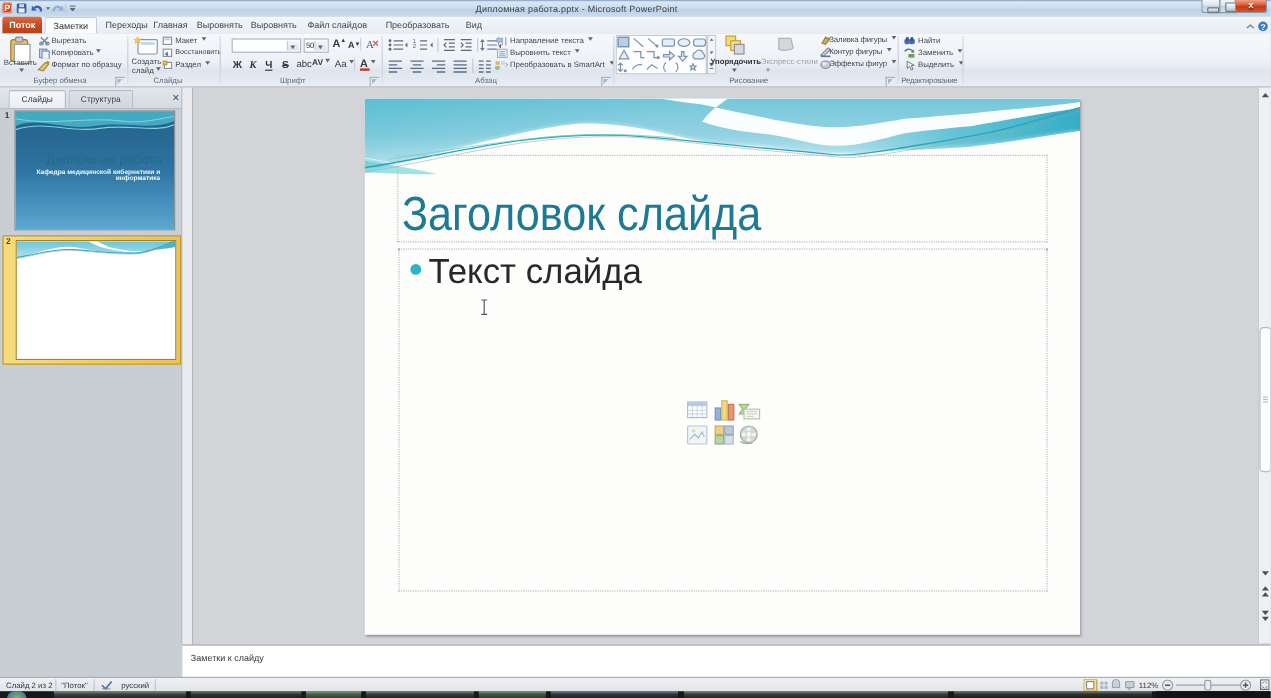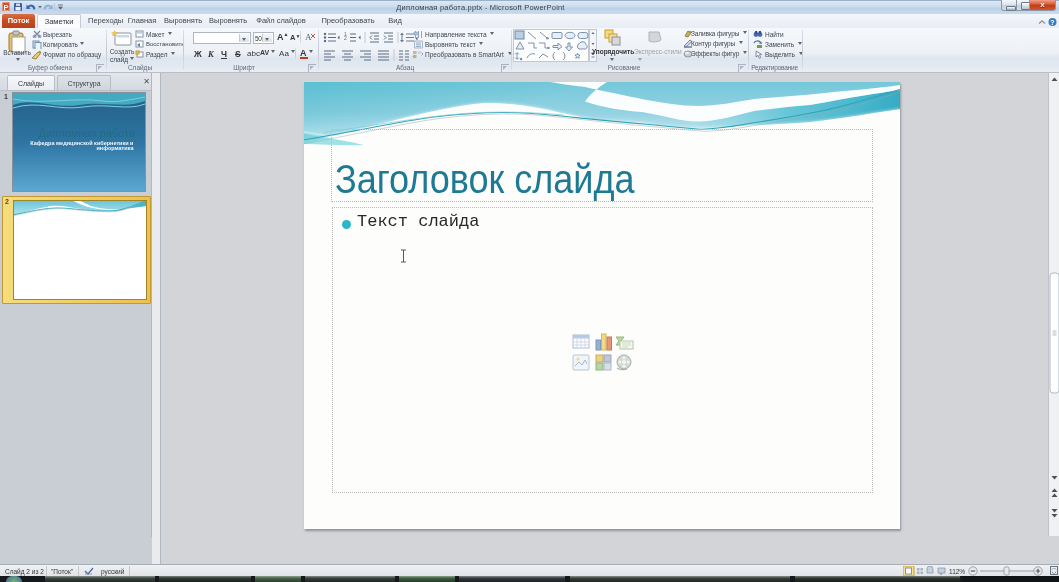--- a/index.html
+++ b/index.html
@@ -427,21 +427,21 @@
 
   <path d="M-2 58 C40 52 90 40 130 35 C165 30.8 190 29.8 215 30.8 C245 32 280 37 345 42.5 C370 44.7 385 46.5 397 47.3 C420 46.5 435 43 452 40.5 C475 37 495 33.5 520 28.5 C550 22 578 13 596 7.5" fill="none" stroke="#2fa3b8" stroke-width="1.1"></path>
   <path d="M-2 62 C45 54 95 42 135 36.5 C170 32.3 195 31.3 220 32.3 C250 33.8 285 39 350 44.8 C375 47 390 48.8 402 49.3 C425 48.5 440 45 457 42.5 C480 39 500 35.5 525 30.5 C555 24 580 15 598 9.5" fill="none" stroke="#93a8a8" stroke-width=".65" opacity=".7"></path>
   <path d="M20 50.5 C70 43.5 120 34.5 160 31.5 C195 29 225 30 260 33" fill="none" stroke="#74cdd9" stroke-width=".8" opacity=".85"></path>
 </svg>
 
 <div class="ph" style="left:27px;top:47px;width:542px;height:73px"></div>
 <div class="abs" id="slidetitle" style="left:31px;top:77px;font-size:40px;line-height:1;color:#1d7994;font-family:'Liberation Sans';transform:scaleX(.9);transform-origin:0 0">Заголовок слайда</div>
 <div class="ph" style="left:28px;top:125px;width:541px;height:286px"></div>
 <div class="abs" style="left:38px;top:138px;width:9px;height:9px;border-radius:50%;background:#2ab6c8"></div>
-<div class="abs" id="slidebody" style="left:53px;top:131px;font-size:17px;line-height:1;color:#26282a;font-family:Liberation Mono, monospace">Текст слайда</div>
+<div class="abs" id="slidebody" style="left:53px;top:131px;font-size:29px;line-height:1;color:#26282a;font-family:Liberation Sans, sans-serif">Текст слайда</div>
 
 <div class="abs" style="left:95px;top:166px"><svg width="10" height="16">
           <path d="M2 2 h5 M2 14 h5 M4.5 2 v12" stroke="#55595e" stroke-width="1"></path>
         </svg></div>
 
 <div class="abs" style="left:268px;top:250px;opacity:.8"><svg width="62" height="40">
   <g>
     <rect x="1" y="3" width="16" height="13" fill="#fff" stroke="#9ab0cc"></rect>
     <rect x="1" y="3" width="16" height="3.5" fill="#a8bede"></rect>
     <path d="M1 10h16M1 13h16M5 6.5v9M9 6.5v9M13 6.5v9" stroke="#b8c8e0" stroke-width=".8"></path>
@@ -475,20 +475,23 @@
     <path d="M2.5 8 l3-3.5 3 3.5z" fill="#4a5058"></path>
     <rect x="1" y="200" width="9" height="120" rx="3" fill="#fdfdfe" stroke="#b5bac1"></rect>
     <path d="M3.5 258h4M3.5 260h4M3.5 262h4" stroke="#a8adb4" stroke-width=".8"></path>
     <path d="M2.5 403 l3 3.5 3-3.5z" fill="#4a5058"></path>
     <path d="M2.5 419 l3-3.5 3 3.5z M2.5 424 l3-3.5 3 3.5z" fill="#4a5058"></path>
     <path d="M2.5 436 l3 3.5 3-3.5z M2.5 441 l3 3.5 3-3.5z" fill="#4a5058"></path>
   </svg>
 </div>
 
 <div class="abs" id="notesleft"></div>
+<div class="abs" id="notes">
+      <div>Заметки к слайду</div>
+    </div>
 <div class="abs" id="status">
   <div class="abs" style="left:5px;top:3px">Слайд 2 из 2</div>
   <div class="ssep" style="left:46px"></div>
   <div class="abs" style="left:51px;top:3px">"Поток"</div>
   <div class="ssep" style="left:78px"></div>
   <div class="abs" style="left:84px;top:1px"><svg width="10" height="10">
           <path d="M1 5 l3 3 5-6" stroke="#4a6ab0" fill="none" stroke-width="1.3"></path>
           <path d="M1 8 h7" stroke="#888" stroke-width=".8"></path>
         </svg></div>
   <div class="abs" style="left:101px;top:3px">русский</div>

